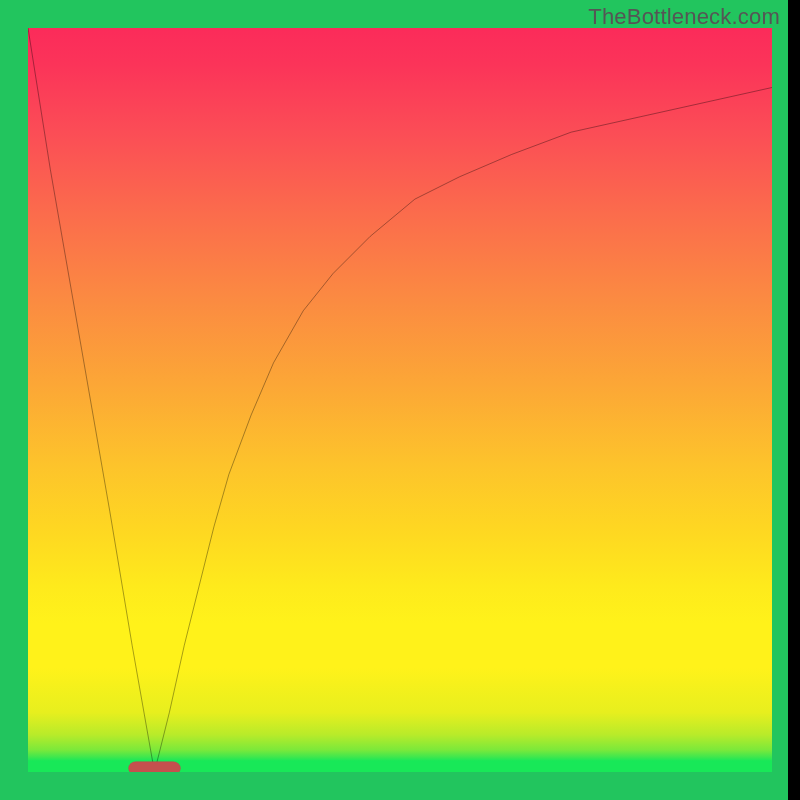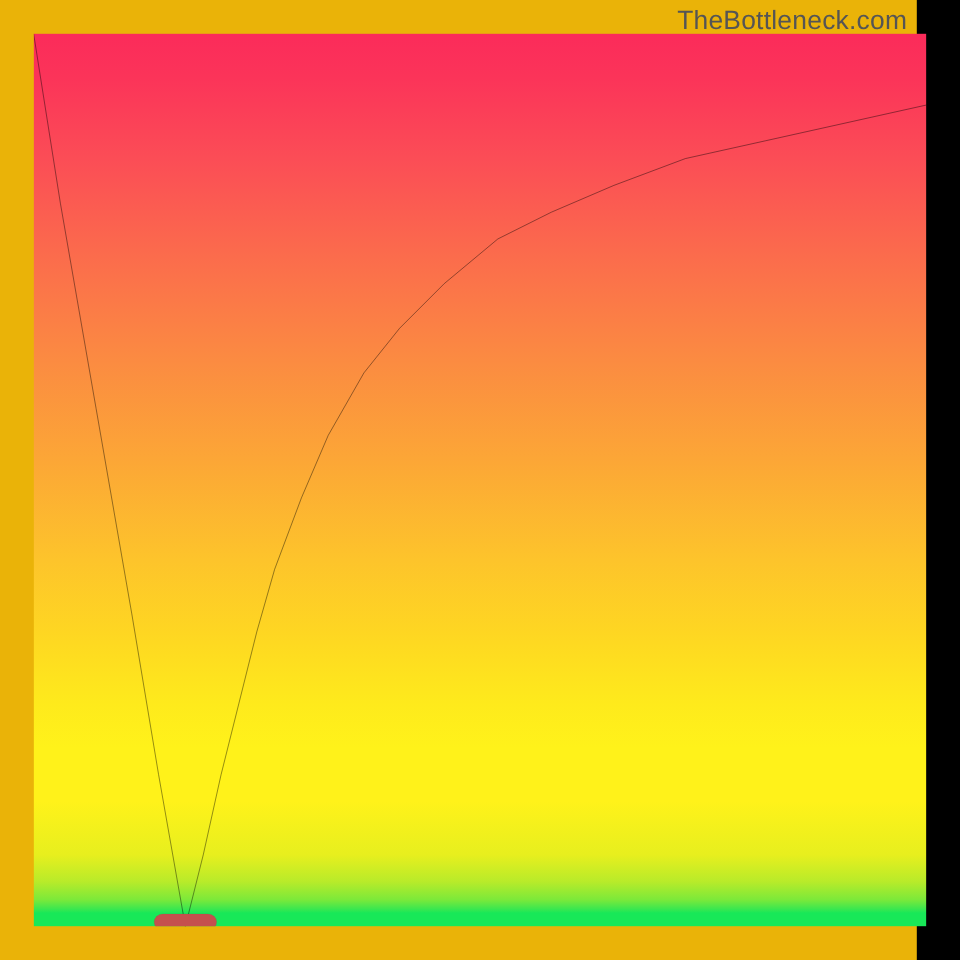--- a/index.html
+++ b/index.html
@@ -8,21 +8,22 @@
     width: 800px;
     height: 800px;
     overflow: hidden;
     background: #000;
     font-family: Arial, Helvetica, sans-serif;
   }
   .frame {
     position: relative;
     width: 764px;
     height: 800px;
-    background: #eab308;
+    background: #22c55e;
+    padding-left: 24px;
   }
   .plot-area {
     position: absolute;
     left: 28px;
     top: 28px;
     width: 744px;
     height: 744px;
     overflow: hidden;
   }
   .gradient {

